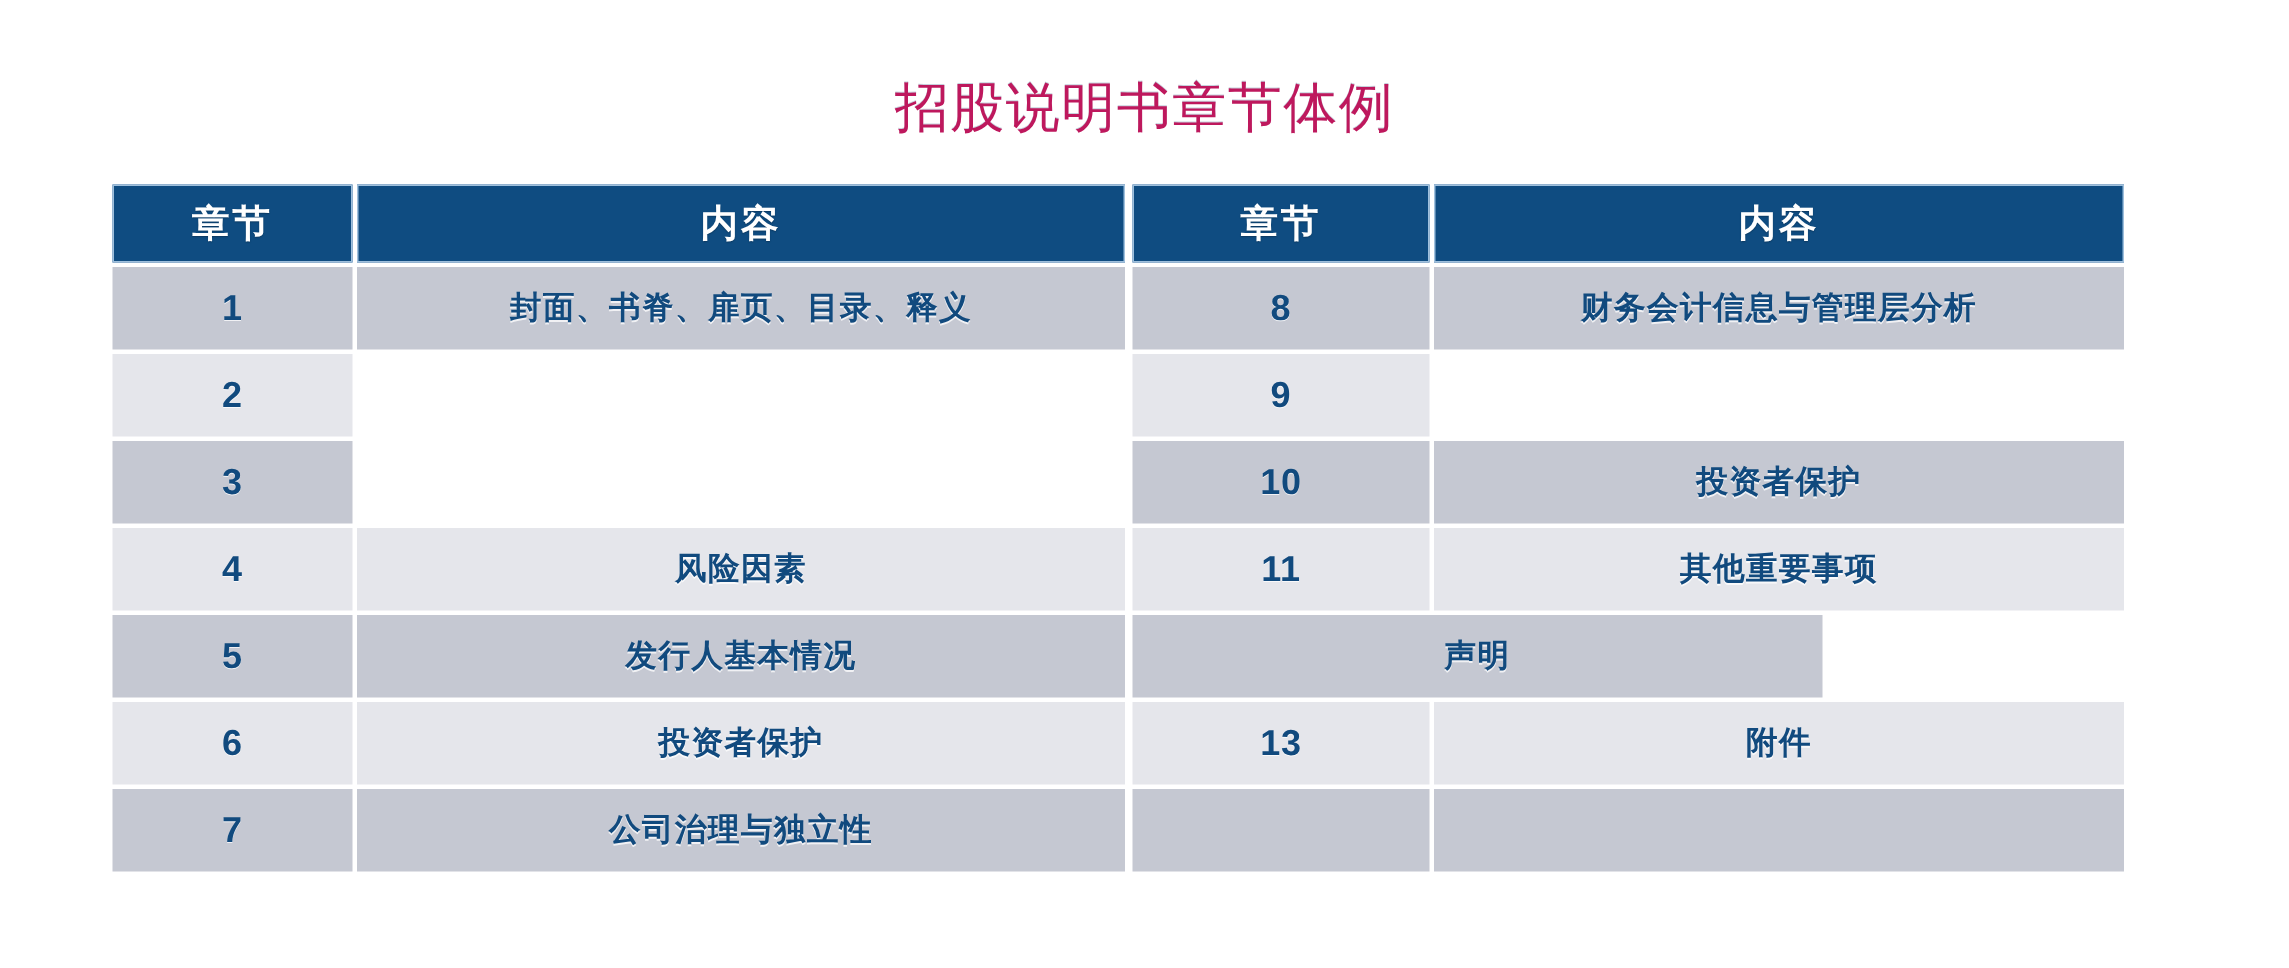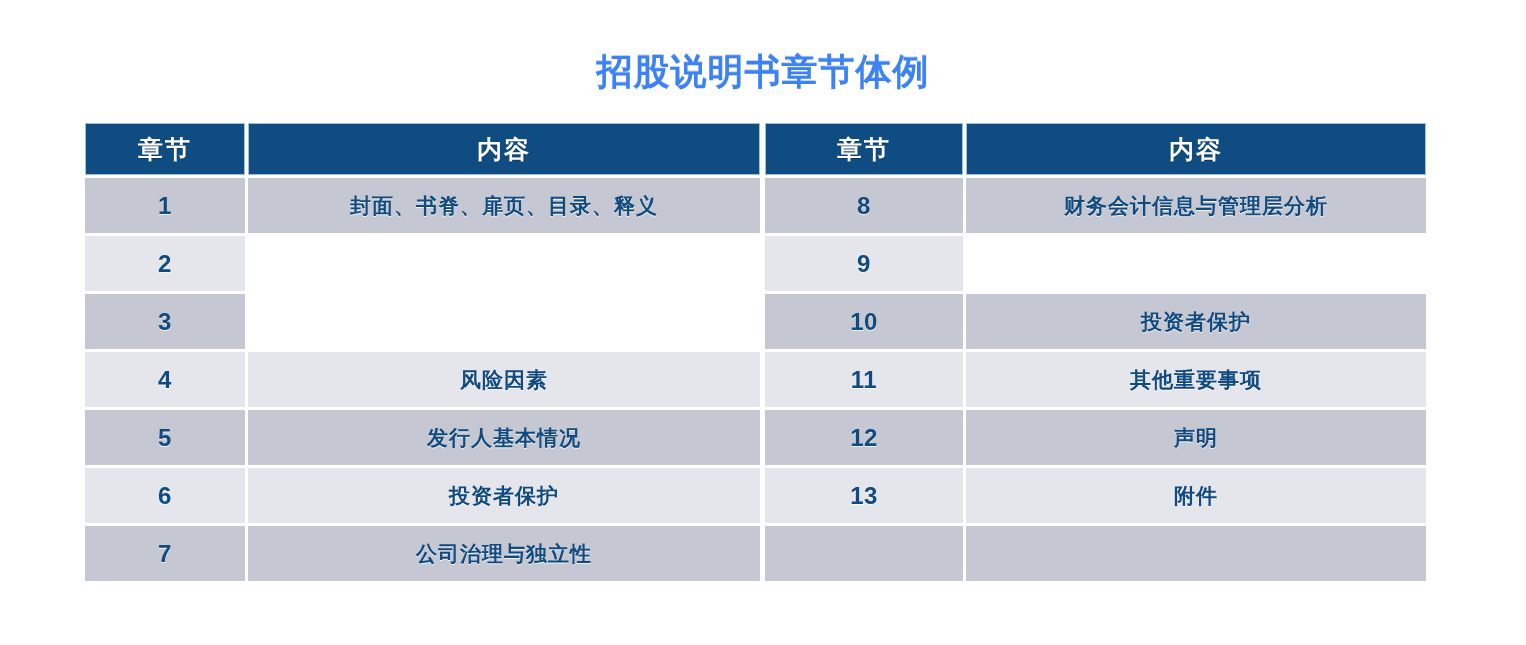--- a/index.html
+++ b/index.html
@@ -27,31 +27,31 @@
   .title-wrap {
     position: absolute;
     left: 0;
     top: 26px;
     width: 1526px;
     text-align: center;
   }
   .page-title {
     display: inline-block;
     font-size: 36px;
-    font-weight: bold;
+    font-weight: normal;
     letter-spacing: 1px;
-    color: #3b82f6;
+    color: #be185d;
     text-shadow: 0 1px 0 rgba(255,255,255,0.55), 0 -1px 0 rgba(26,74,120,0.25);
     line-height: 1.2;
   }
 
   
   .tables {
     position: absolute;
-    left: 85px;
+    left: 75px;
     top: 123px;
     width: 1430px;
     height: 458px;
     display: flex;
     gap: 5px;
     align-items: center;
   }
   .half-table {
     display: flex;
     flex-direction: column;
@@ -169,21 +169,20 @@
       </div>
       <div class="row body odd">
         <div class="cell ch">10</div>
         <div class="cell ct">投资者保护</div>
       </div>
       <div class="row body even">
         <div class="cell ch">11</div>
         <div class="cell ct">其他重要事项</div>
       </div>
       <div class="row body odd">
-        <div class="cell ch">12</div>
         <div class="cell ct">声明</div>
       </div>
       <div class="row body even">
         <div class="cell ch">13</div>
         <div class="cell ct">附件</div>
       </div>
       <div class="row body odd">
         <div class="cell ch empty"></div>
         <div class="cell ct empty"></div>
       </div>

